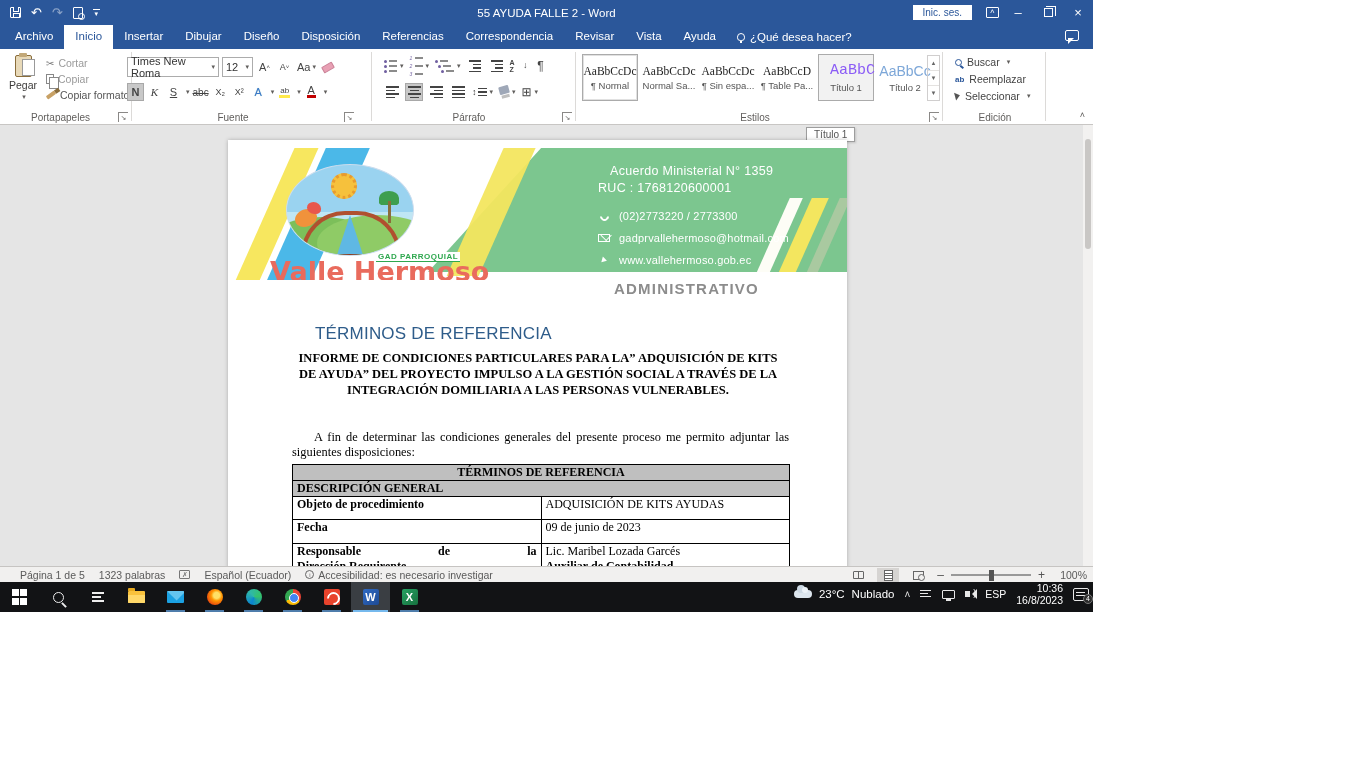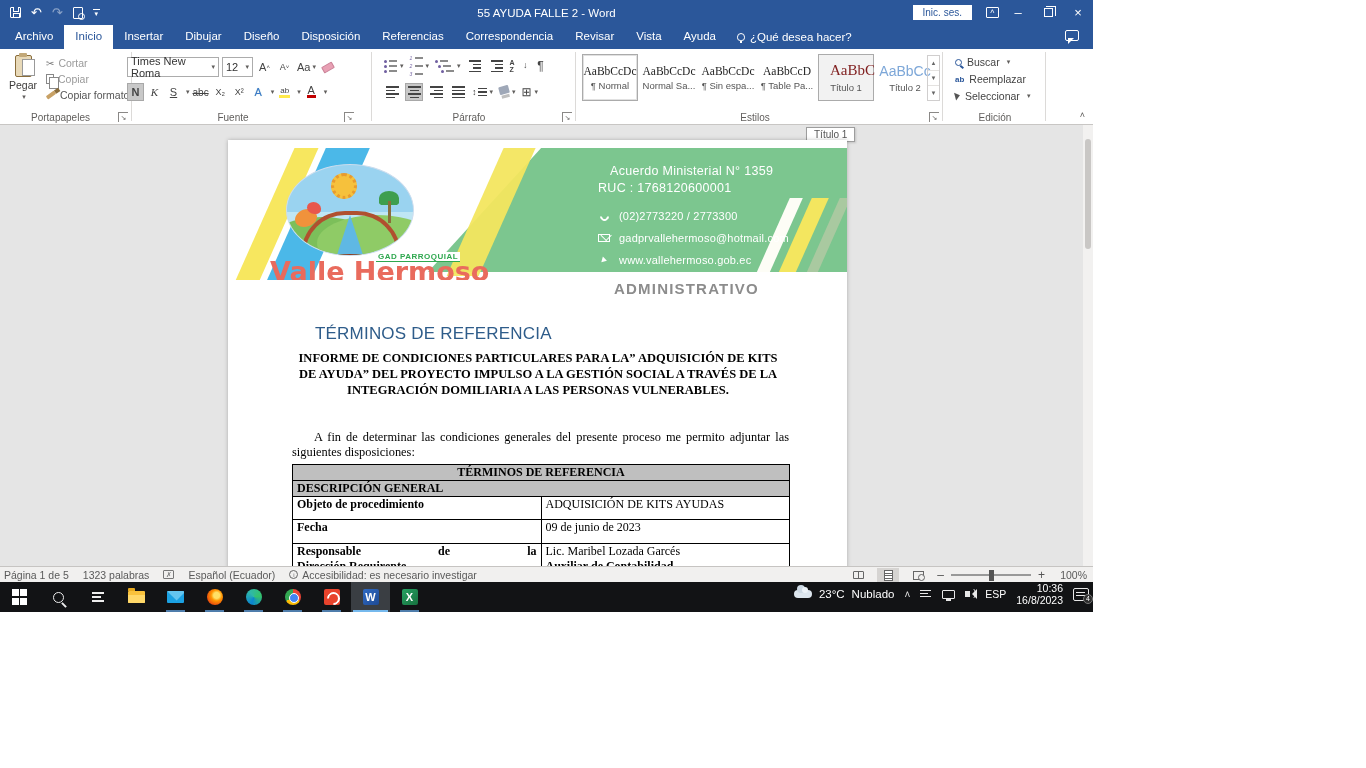--- a/index.html
+++ b/index.html
@@ -92,21 +92,21 @@
   .lsp .ud{font-size:9px;}
   .bucket{width:10px;height:8px;background:#9FA8B8;transform:rotate(-15deg);border-radius:1px;position:relative;top:-2px;}
   .bucket:after{content:"";position:absolute;left:1px;bottom:-4px;width:8px;height:3px;background:#BFBFBF;}
   .bord{font-size:12px;color:#444;}
   
   .stywrap{position:absolute;left:4px;top:5px;display:flex;gap:3px;align-items:flex-end;}
   .sty{width:56px;height:47px;border:1px solid transparent;display:flex;flex-direction:column;align-items:center;justify-content:center;gap:3px;background:#fff;}
   .sty.sel{border:1px solid #ABABAB;box-shadow:0 0 0 1px #E1E1E1 inset;}
   .sty.hov{border:1px solid #ABABAB;background:#F2F2F2;}
   .sty .pv{font-family:"Liberation Serif",serif;font-size:11.5px;color:#222;white-space:nowrap;}
-  .sty .pv.h1{font-family:Liberation Serif, serif;font-size:15px;color:#7f1d1d;margin-left:13px;}
+  .sty .pv.h1{font-family:Liberation Mono, monospace;font-size:15px;color:#8b5cf6;margin-left:13px;}
   .sty .pv.h2{font-family:"Liberation Sans",sans-serif;font-size:14px;color:#7DA7D8;}
   .sty .nm{font-size:9.5px;color:#555;white-space:nowrap;}
   .styarrows{position:absolute;right:2px;top:6px;width:13px;height:46px;border:1px solid #D0CECE;display:flex;flex-direction:column;}
   .styarrows div{flex:1;display:flex;align-items:center;justify-content:center;font-size:6px;color:#666;border-bottom:1px solid #E4E2E0;}
   
   .edrows{position:absolute;left:10px;top:7px;display:flex;flex-direction:column;gap:5px;}
   .edrow{display:flex;align-items:center;gap:5px;white-space:nowrap;color:#444;}
   .mag{width:7px;height:7px;border:1.4px solid #2B579A;border-radius:50%;position:relative;}
   .mag:after{content:"";position:absolute;right:-3px;bottom:-3px;width:4px;height:1.5px;background:#2B579A;transform:rotate(40deg);}
   .abico{font-size:8px;color:#2B579A;font-weight:bold;}
@@ -163,21 +163,21 @@
   #dtable td{border:1px solid #000;padding:0 4px;vertical-align:top;}
   .trow-title td{background:#BFBFBF;text-align:center;font-weight:bold;height:15px;padding:0;}
   .trow-sec td{background:#BFBFBF;font-weight:bold;height:15px;}
   .lblcell{font-weight:bold;width:146px;}
   .just{text-align:justify;text-align-last:justify;}
   .r1{height:23px;}.r2{height:24px;}.r3{height:46px;}
   
   #statusbar{position:absolute;left:0;top:566px;width:1093px;height:16px;background:#F1F0EF;border-top:1px solid #C6C4C2;
     display:flex;align-items:center;font-size:10.5px;color:#5A5A5A;}
   .st-item{margin-left:14px;white-space:nowrap;display:flex;align-items:center;gap:4px;}
-  .st-item:first-child{margin-left:4px;}
+  .st-item:first-child{margin-left:20px;}
   .bookico{width:11px;height:9px;border:1px solid #777;border-radius:1px;position:relative;font-size:7px;line-height:8px;text-align:center;color:#777;}
   .accico{width:9px;height:9px;border:1.2px solid #666;border-radius:50%;position:relative;font-size:6px;text-align:center;line-height:8px;color:#666;}
   .st-right{position:absolute;right:6px;top:0;height:16px;display:flex;align-items:center;gap:8px;}
   .viewbtn{width:22px;height:14px;display:flex;align-items:center;justify-content:center;}
   .viewbtn.on{background:#D6D4D2;}
   .vb-read{width:11px;height:8px;border:1px solid #666;border-radius:1px 1px 0 0;position:relative;}
   .vb-read:after{content:"";position:absolute;left:4.5px;top:0;width:1px;height:7px;background:#666;}
   .vb-print{width:9px;height:11px;border:1px solid #666;background:linear-gradient(#fff 0 2px,#666 2px 3px,#fff 3px 4.5px,#666 4.5px 5.5px,#fff 5.5px 7px,#666 7px 8px,#fff 8px);}
   .vb-web{width:11px;height:9px;border:1px solid #666;position:relative;}
   .vb-web:after{content:"";position:absolute;right:-2px;bottom:-2px;width:5px;height:5px;border:1px solid #666;border-radius:50%;background:#F1F0EF;}

